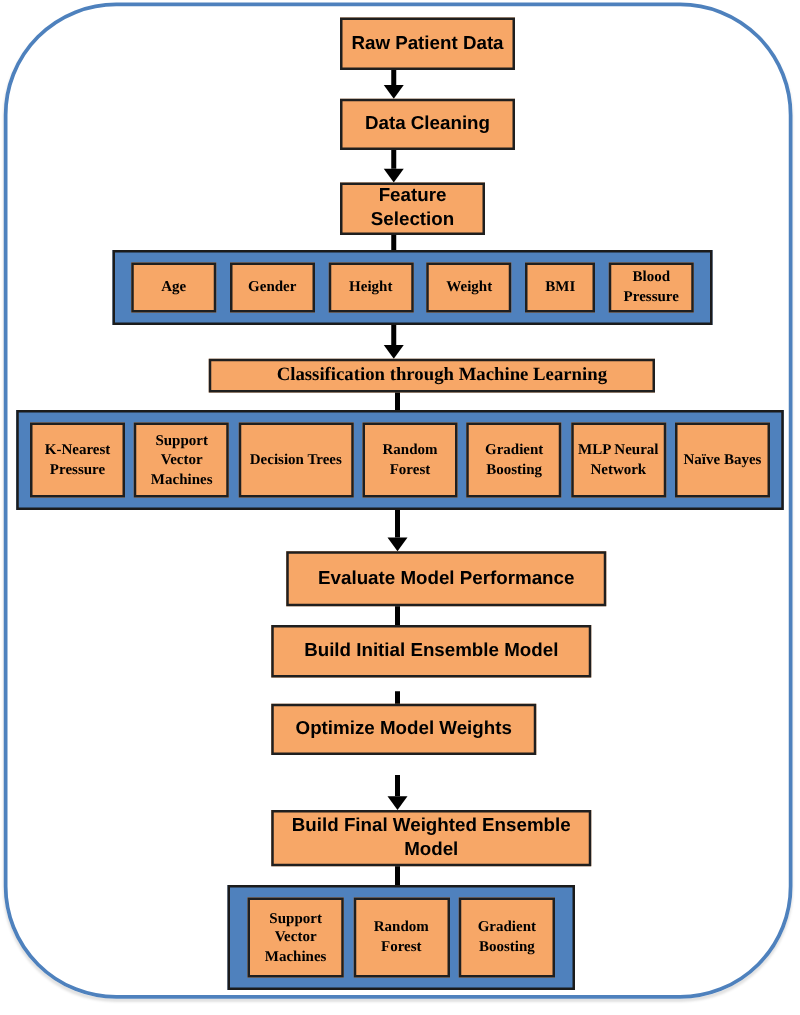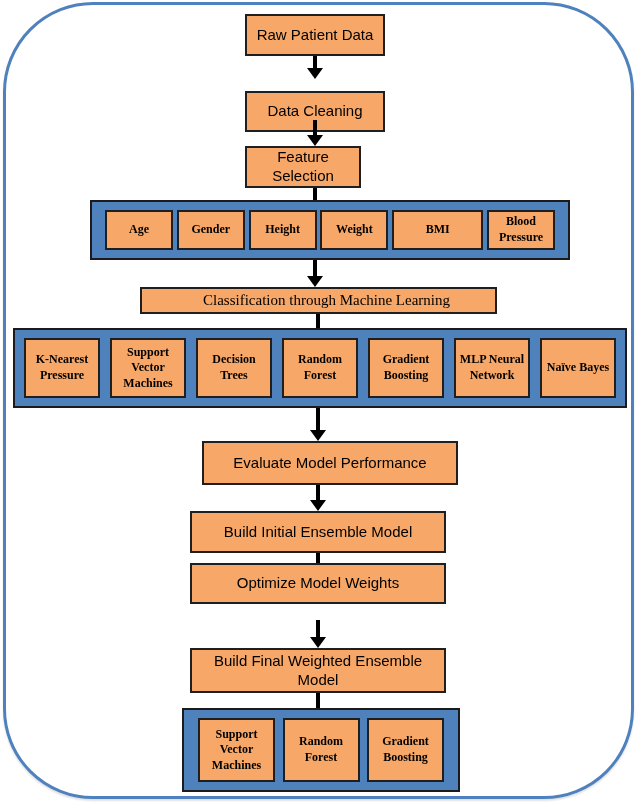--- a/index.html
+++ b/index.html
@@ -11,21 +11,21 @@
     position:absolute;left:3px;top:2px;width:631px;height:797px;
     border:3px solid var(--frame-border,#4E81BD);
     border-radius:90px;box-sizing:border-box;
     box-shadow:0 2px 2px rgba(0,0,0,0.12);
   }
   .box{
     position:absolute;box-sizing:border-box;
     background:var(--box-fill,#F7A767);
     border:2px solid var(--box-border,#1F1F1F);
     display:flex;align-items:center;justify-content:center;
-    text-align:center;font-weight:normal;
+    text-align:center;font-weight:bold;margin-left:27px;
   }
   .sans{font-family:"Liberation Sans",sans-serif;font-size:15px;line-height:1.25;padding:2px 6px;}
   .serif{font-family:"Liberation Serif",serif;font-size:15px;padding-left:16px;}
   .bar{
     position:absolute;box-sizing:border-box;
     background:var(--container-fill,#4F81BD);
     border:2px solid var(--container-border,#1B1B1B);
     display:flex;align-items:center;justify-content:space-between;
   }
   .sbox{
@@ -51,79 +51,79 @@
 
   <div class="frame"></div>
 
   <div class="box sans" style="left:245px;top:14px;width:140px;height:42px">Raw Patient Data</div>
 
   <div class="arrow" style="left:307px;top:56px;height:23px">
     <div class="stem"></div>
     <div class="head"></div>
   </div>
 
-  <div class="box sans" style="left:245px;top:91px;width:140px;height:41px">Data Cleaning</div>
+  <div class="box sans" style="left:245px;top:79px;width:140px;height:41px">Data Cleaning</div>
 
   <div class="arrow" style="left:307px;top:120px;height:26px">
     <div class="stem"></div>
     <div class="head"></div>
   </div>
 
   <div class="box sans" style="left:245px;top:146px;width:116px;height:42px">Feature Selection</div>
 
   <div class="connector" style="left:313px;top:188px;height:12px"></div>
 
   <div class="bar" style="left:90px;top:200px;width:480px;height:60px;padding:0 13px">
     <div class="sbox" style="width:68px;height:40px">Age</div>
     <div class="sbox" style="width:68px;height:40px">Gender</div>
     <div class="sbox" style="width:68px;height:40px">Height</div>
     <div class="sbox" style="width:68px;height:40px">Weight</div>
-    <div class="sbox" style="width:91px;height:40px">BMI</div>
+    <div class="sbox" style="width:56px;height:40px">BMI</div>
     <div class="sbox" style="width:68px;height:40px">Blood Pressure</div>
   </div>
 
   <div class="arrow" style="left:307px;top:260px;height:27px">
     <div class="stem"></div>
     <div class="head"></div>
   </div>
 
   <div class="box serif" style="left:140px;top:287px;width:357px;height:27px">Classification through Machine Learning</div>
 
   <div class="connector" style="left:316px;top:314px;height:14px"></div>
 
   <div class="bar" style="left:13px;top:328px;width:614px;height:80px;padding:0 9px">
     <div class="sbox" style="width:76px;height:60px">K-Nearest Pressure</div>
     <div class="sbox" style="width:76px;height:60px">Support Vector Machines</div>
-    <div class="sbox" style="width:76px;height:60px">Decision Trees</div>
+    <div class="sbox" style="width:92px;height:60px">Decision Trees</div>
     <div class="sbox" style="width:76px;height:60px">Random Forest</div>
     <div class="sbox" style="width:76px;height:60px">Gradient Boosting</div>
     <div class="sbox" style="width:76px;height:60px">MLP Neural Network</div>
     <div class="sbox" style="width:76px;height:60px">Naïve Bayes</div>
   </div>
 
   <div class="arrow" style="left:310px;top:408px;height:33px">
     <div class="stem"></div>
     <div class="head"></div>
   </div>
 
   <div class="box sans" style="left:202px;top:441px;width:256px;height:44px">Evaluate Model Performance</div>
 
   <div class="arrow" style="left:310px;top:485px;height:26px">
     <div class="stem"></div>
     <div class="head"></div>
   </div>
 
-  <div class="box sans" style="left:190px;top:511px;width:256px;height:42px">Build Initial Ensemble Model</div>
+  <div class="box sans" style="left:190px;top:500px;width:256px;height:42px">Build Initial Ensemble Model</div>
 
   <div class="arrow" style="left:310px;top:553px;height:26px">
     <div class="stem"></div>
     <div class="head"></div>
   </div>
 
-  <div class="box sans" style="left:190px;top:563px;width:256px;height:41px">Optimize Model Weights</div>
+  <div class="box sans" style="left:190px;top:563px;width:212px;height:41px">Optimize Model Weights</div>
 
   <div class="arrow" style="left:310px;top:620px;height:28px">
     <div class="stem"></div>
     <div class="head"></div>
   </div>
 
   <div class="box sans" style="left:190px;top:648px;width:256px;height:45px">Build Final Weighted Ensemble Model</div>
 
   <div class="connector" style="left:316px;top:693px;height:15px"></div>
 

